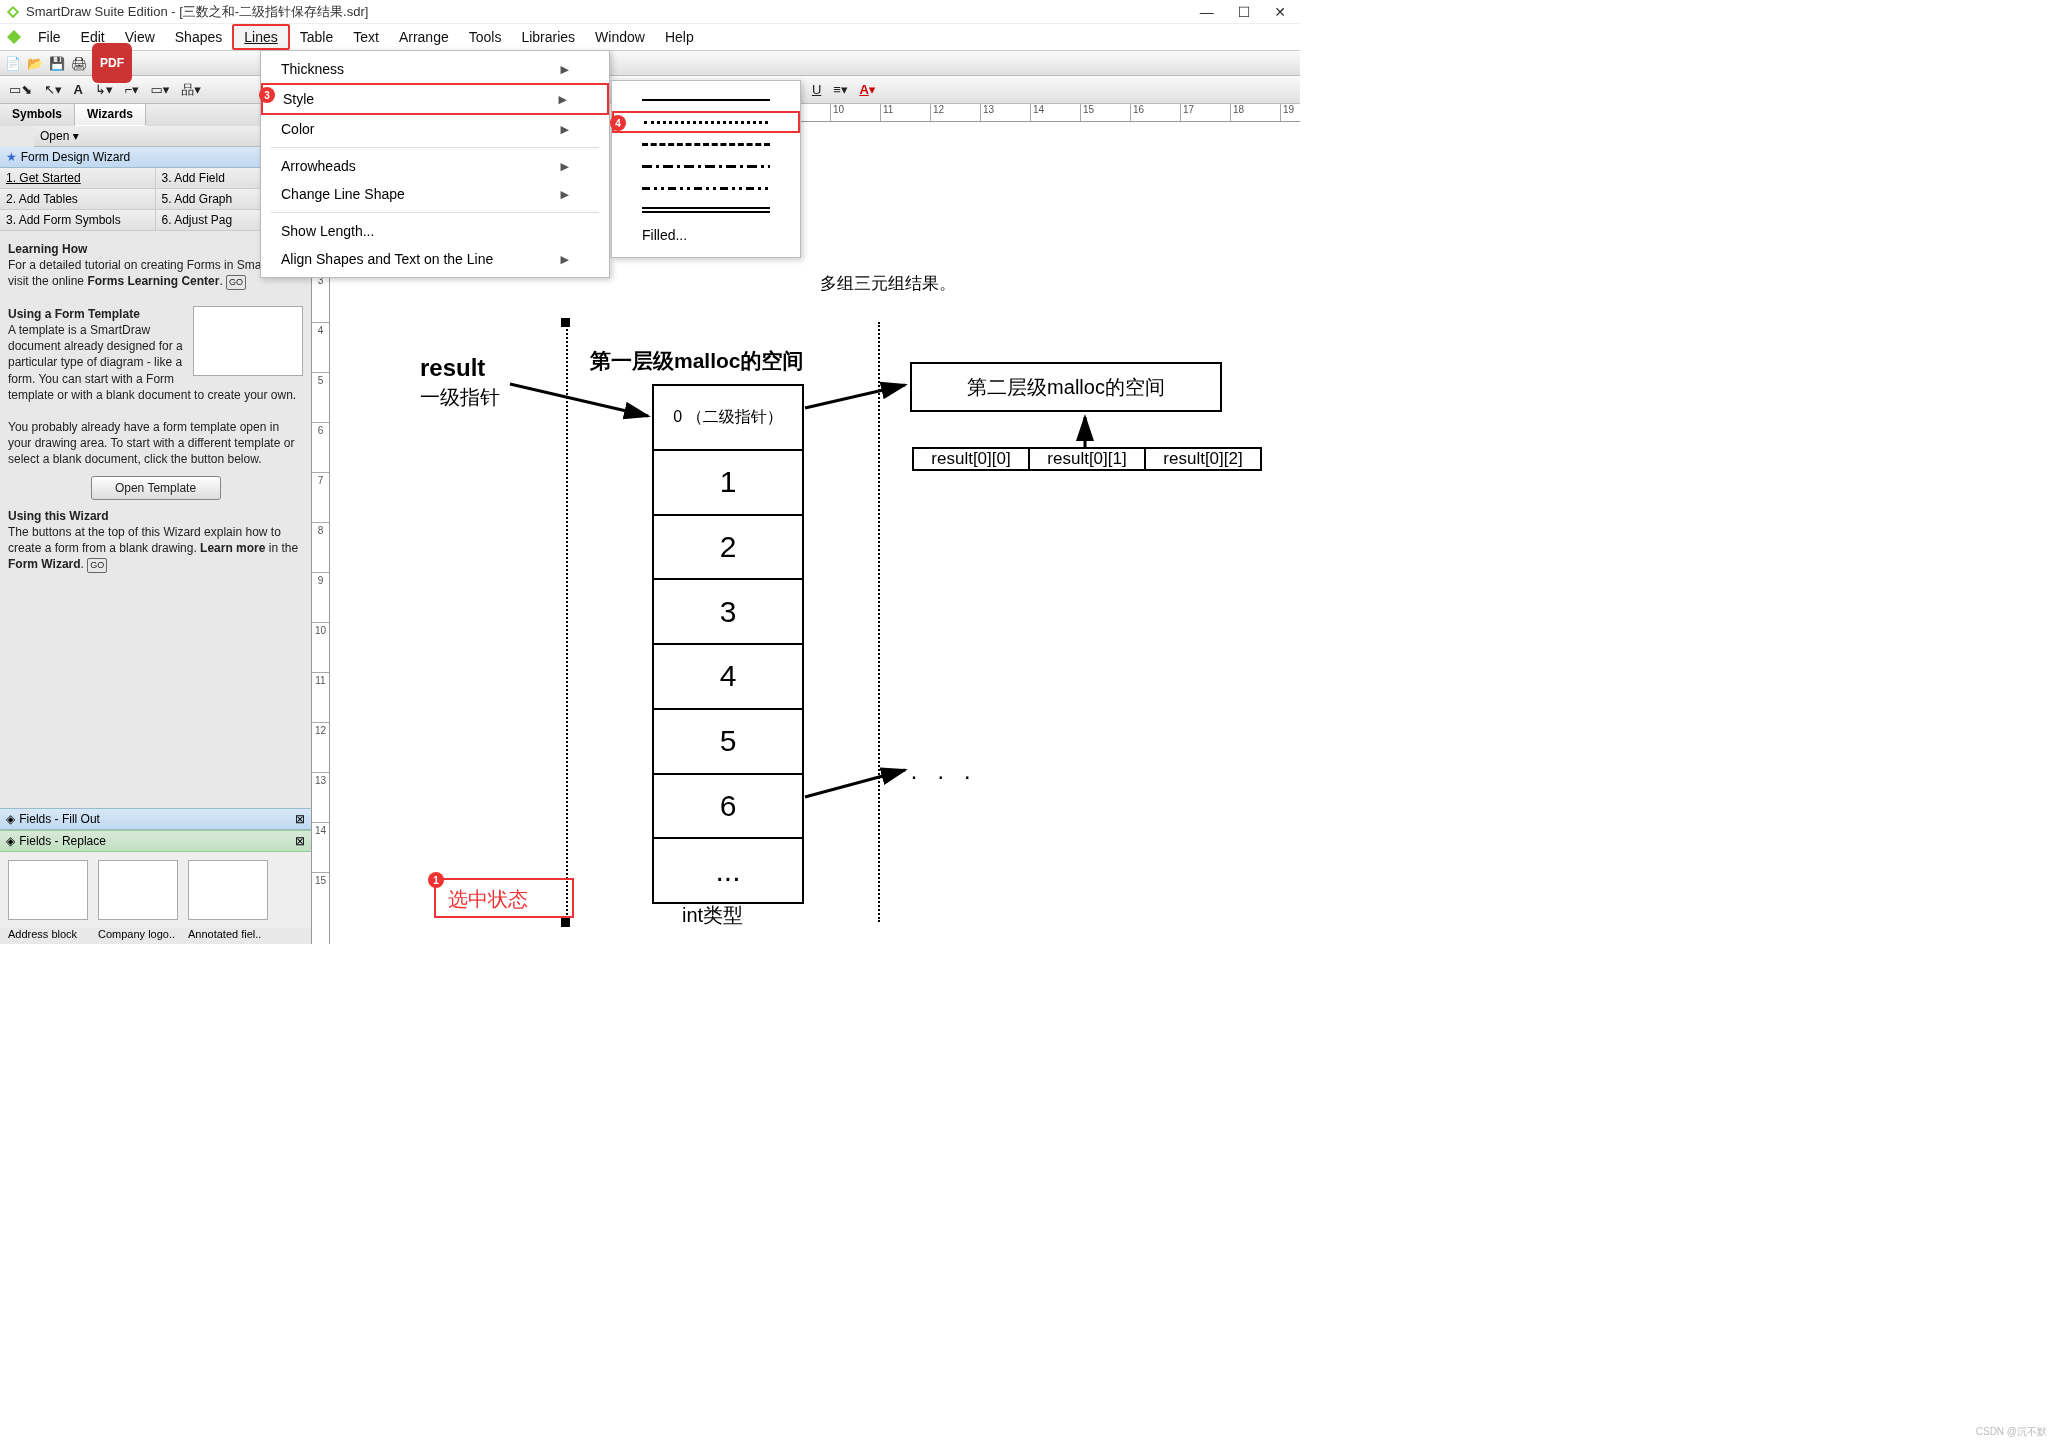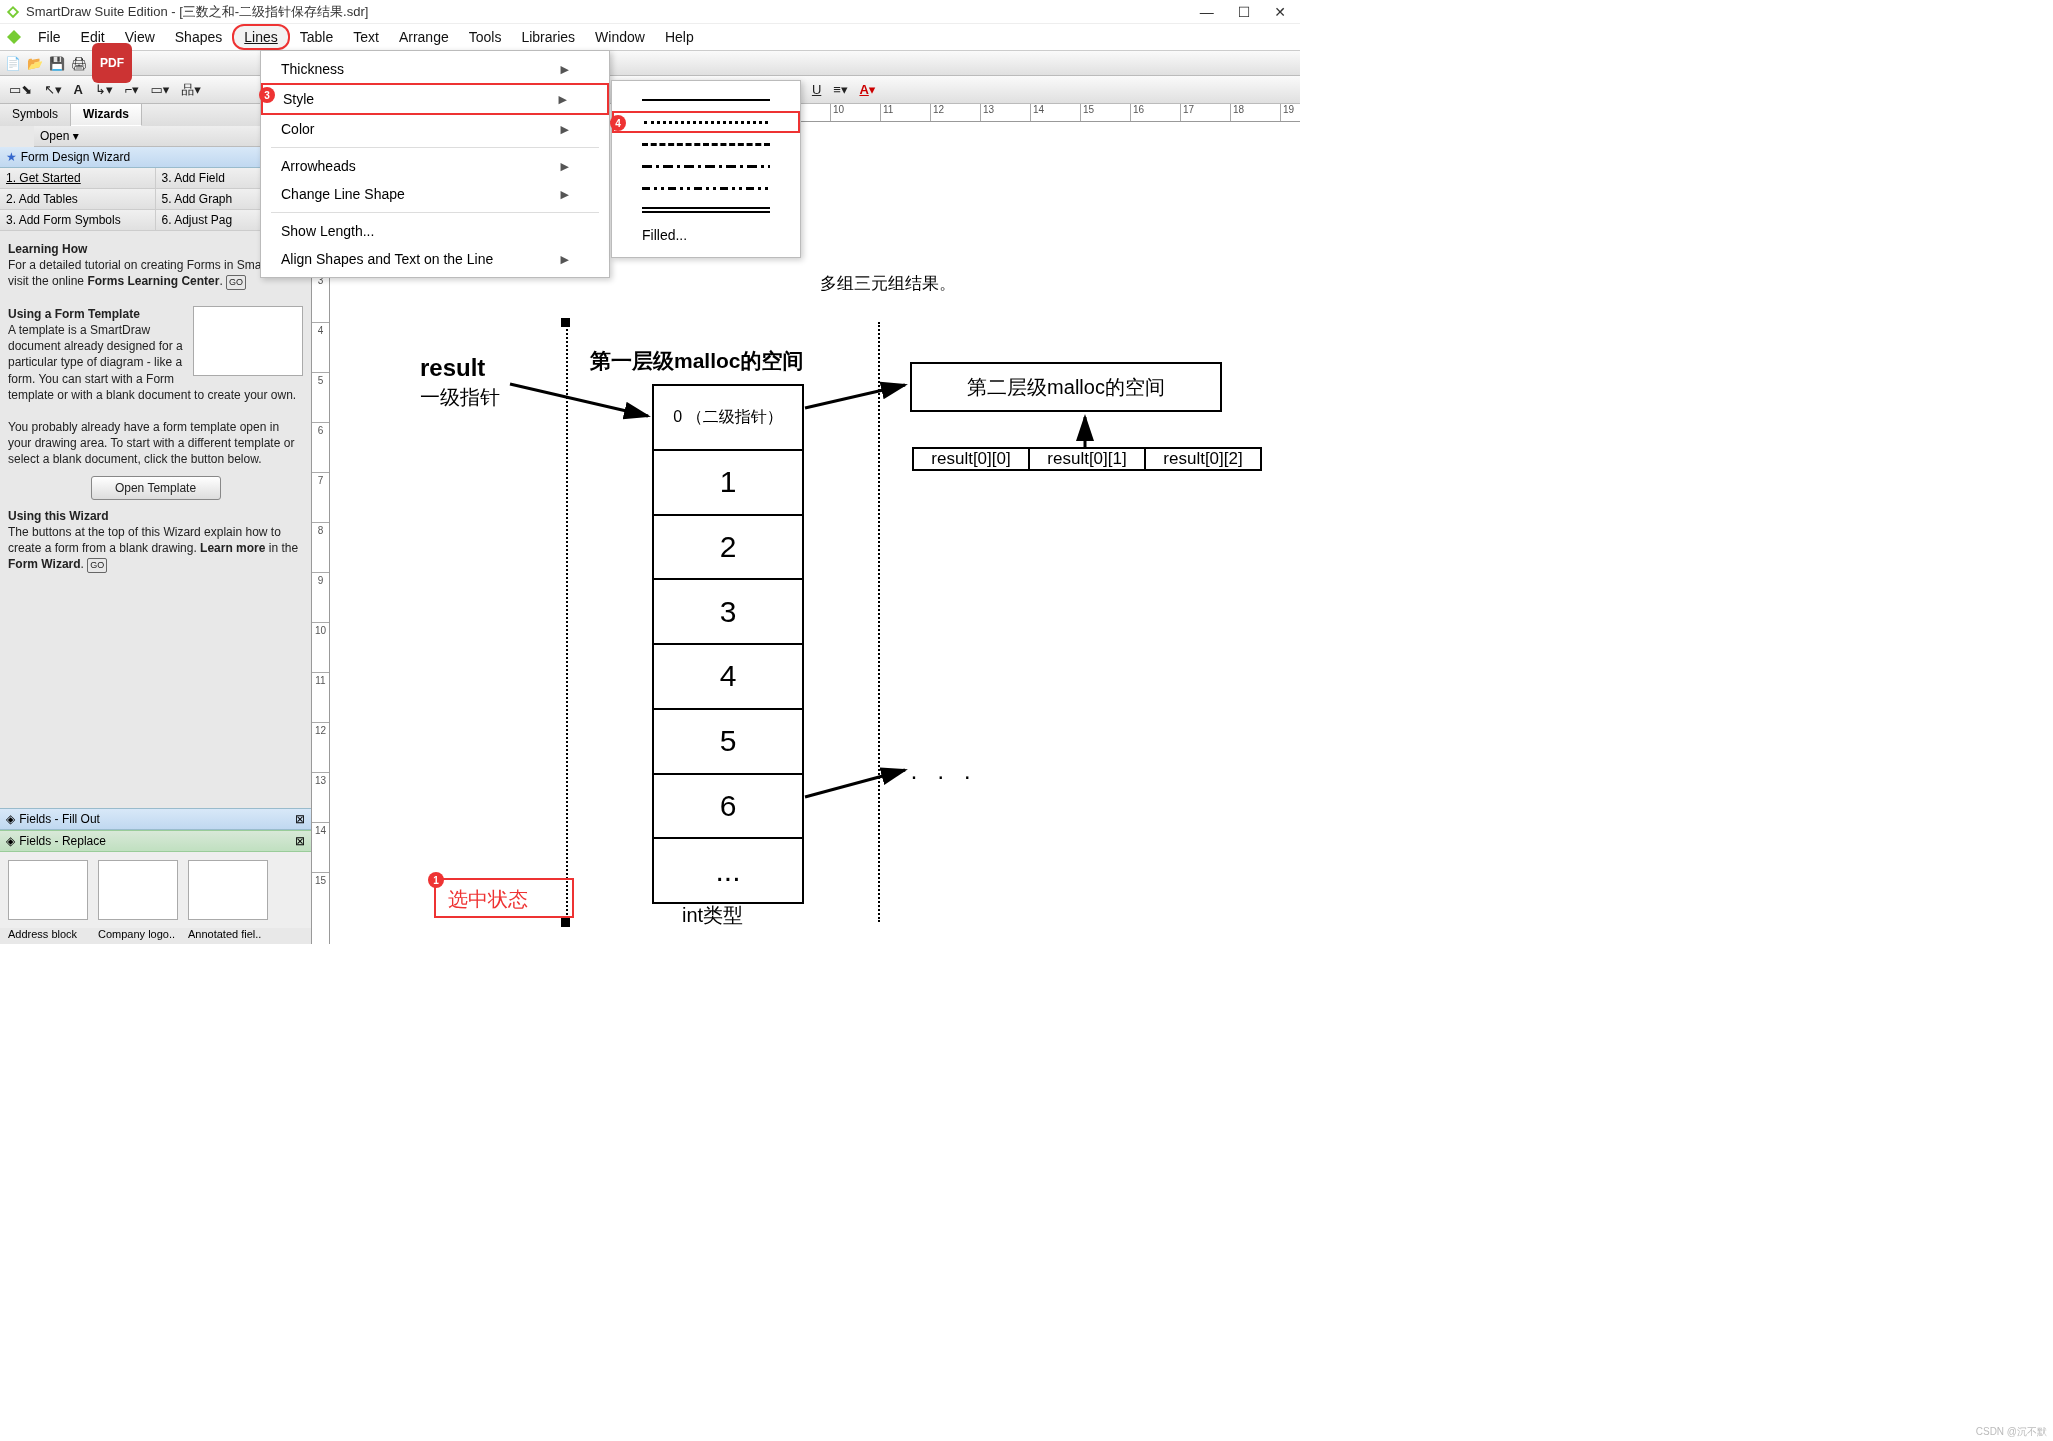--- a/index.html
+++ b/index.html
@@ -5,31 +5,31 @@
 * { box-sizing: border-box; margin: 0; padding: 0; font-family: "Segoe UI", Tahoma, sans-serif; }
 body { background: #fff; font-size: 12px; overflow: hidden; width: 1300px; }
 .titlebar { height: 24px; display: flex; align-items: center; padding: 2px 6px; background: #fff; border-bottom: 1px solid #eee; }
 .titlebar .logo { width: 14px; height: 14px; margin-right: 6px; }
 .titlebar .t { font-size: 13px; color: #333; }
 .win-controls { margin-left: auto; display: flex; gap: 24px; padding-right: 8px; }
 .win-controls span { font-size: 14px; color: #333; }
 .menubar { height: 26px; display: flex; align-items: center; padding: 0 4px; background: #fff; }
 .mlogo { width: 16px; height: 16px; margin: 0 6px 0 2px; }
 .menubar .mitem { padding: 3px 10px; font-size: 14px; color: #111; cursor: default; }
-.menubar .mitem.hl { border: 2px solid #e33; border-radius: 12px; position: relative; text-decoration: underline; }
+.menubar .mitem.hl { border: 2px solid #e33; border-radius: 2px; position: relative; text-decoration: underline; }
 .menubar .mitem.open { background: #f3f3f3; }
 .redcircle { position: absolute; width: 16px; height: 16px; background: #e33; color: #fff; border-radius: 50%; display: flex; align-items: center; justify-content: center; font-size: 10px; font-weight: bold; z-index: 50; }
 .toolbar1 { height: 26px; background: linear-gradient(#fafafa,#e0e0e0); border-top: 1px solid #ccc; border-bottom: 1px solid #bbb; display: flex; align-items: center; padding: 0 4px; gap: 4px; }
 .tbicon { width: 18px; height: 18px; display: inline-flex; align-items: center; justify-content: center; font-size: 13px; }
 .toolbar2 { height: 28px; background: linear-gradient(#fafafa,#e0e0e0); border-bottom: 1px solid #bbb; display: flex; align-items: center; padding: 0 4px; gap: 2px; }
 .toolbar2 .tbtn { padding: 2px 4px; font-size: 13px; color: #222; border: 1px solid transparent; }
 .main { display: flex; height: 840px; }
 .leftpanel { width: 312px; background: #e8e8e8; border-right: 1px solid #999; display: flex; flex-direction: column; }
 .tabs { height: 22px; display: flex; background: linear-gradient(#eee,#ddd); }
-.tab { padding: 3px 12px; font-size: 12px; border-right: 1px solid #bbb; }
+.tab { padding: 3px 12px; font-size: 12px; border-right: 1px solid #bbb; font-weight: bold; }
 .tab.active { background: linear-gradient(#fff,#eee); font-weight: bold; border-bottom: 1px solid #fff; }
 .openbar { padding: 3px 6px; background: linear-gradient(#eee,#ddd); border-bottom: 1px solid #bbb; font-size: 12px; margin-left: 34px; }
 .wizardhdr { padding: 3px 6px; background: linear-gradient(#d8e8f8,#c0d8f0); border-bottom: 1px solid #9bc; font-size: 12px; display: flex; align-items: center; gap: 4px; }
 .wizgrid { display: grid; grid-template-columns: 1fr 1fr; }
 .wizgrid div { padding: 3px 6px; font-size: 12px; background: linear-gradient(#f0f0f0,#e0e0e0); border-bottom: 1px solid #ccc; border-right: 1px solid #ccc; }
 .wizgrid div.b { font-weight: normal; text-decoration: underline; }
 .helptext { padding: 10px 8px; font-size: 12px; color: #222; line-height: 1.35; overflow: auto; flex: 1; background: #e8e8e8; }
 .helptext b { font-weight: bold; }
 .helptext .btn { display: block; width: 130px; margin: 8px auto; text-align: center; padding: 3px; background: linear-gradient(#fff,#ddd); border: 1px solid #888; border-radius: 3px; }
 .helptext .go { display:inline-block; border:1px solid #666; padding:0 2px; font-size:9px; border-radius:2px; }

